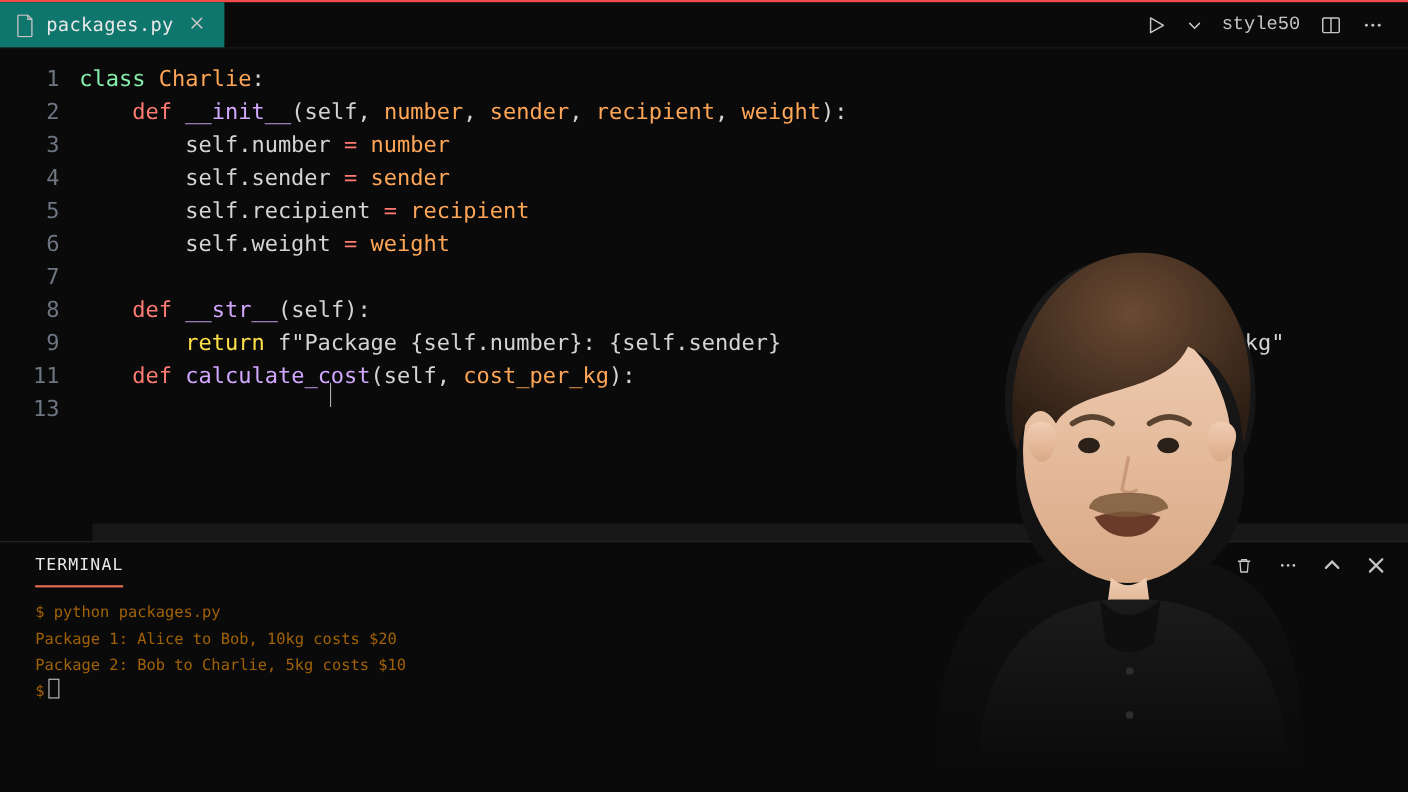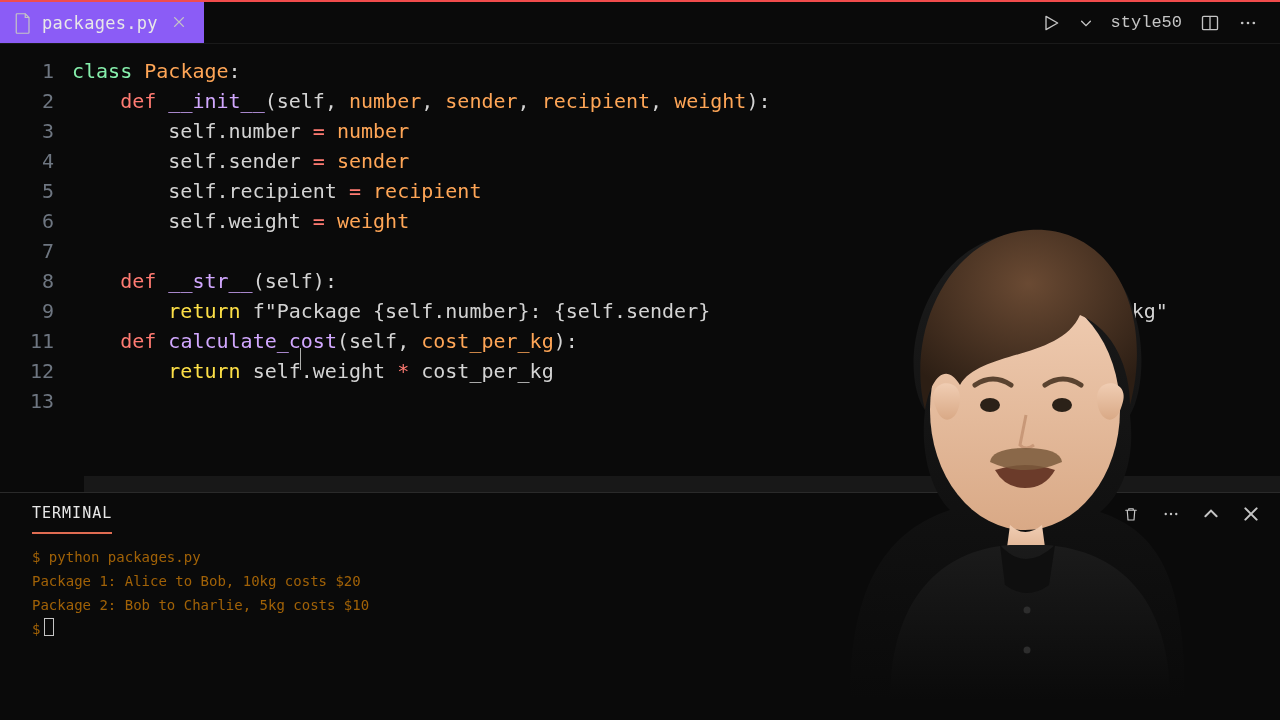--- a/index.html
+++ b/index.html
@@ -21,21 +21,21 @@
     border-top: 2px solid #f14c4c;
     border-bottom: 1px solid #1a1a1a;
   }
   .tab-area { display: flex; align-items: center; height: 100%; }
   .tab {
     display: flex;
     align-items: center;
     gap: 10px;
     padding: 0 14px;
     height: 100%;
-    background: #8b5cf6;
+    background: #0f766e;
     color: #e8e8e8;
     font-size: 17px;
     letter-spacing: 0.3px;
   }
   .tab .file-icon { width: 18px; height: 20px; }
   .tab .close { color: #c0c0c0; font-size: 18px; padding: 2px 4px; cursor: pointer; border-radius: 4px; }
   .top-right {
     display: flex;
     align-items: center;
     gap: 18px;
@@ -200,21 +200,21 @@
         </svg>
     </span>
   </div>
 </div>
 
 <div class="editor">
   <div class="current-line-bg"></div>
 
   <div class="code-line">
       <div class="gutter">1</div>
-    <div class="code-content"><span class="k-class">class</span> <span class="cls-name">Package</span><span class="punct">:</span></div>
+    <div class="code-content"><span class="k-class">class</span> <span class="cls-name">Charlie</span><span class="punct">:</span></div>
     </div>
 
   <div class="code-line">
       <div class="gutter">2</div>
     <div class="code-content">    <span class="k-def">def</span> <span class="fn-name">__init__</span><span class="punct">(</span><span class="self">self</span><span class="punct">, </span><span class="param">number</span><span class="punct">, </span><span class="param">sender</span><span class="punct">, </span><span class="param">recipient</span><span class="punct">, </span><span class="param">weight</span><span class="punct">):</span></div>
     </div>
 
   <div class="code-line">
       <div class="gutter">3</div>
     <div class="code-content">        <span class="self">self.number</span> <span class="op">=</span> <span class="param">number</span></div>
@@ -249,24 +249,20 @@
       <div class="gutter">9</div>
     <div class="code-content">        <span class="k-return">return</span> <span class="string">f"Package </span><span class="string">{self.number}</span><span class="string">: </span><span class="string">{self.sender}</span><span class="string"> </span>                     <span class="string">{self.weight}</span><span class="string">kg"</span></div>
     </div>
 
 
   <div class="code-line">
       <div class="gutter">11</div>
     <div class="code-content">    <span class="k-def">def</span> <span class="fn-name">calculate_cost</span><span class="punct">(</span><span class="self">self</span><span class="punct">, </span><span class="param">cost_per_kg</span><span class="punct">):</span></div>
     </div>
 
-  <div class="code-line">
-      <div class="gutter">12</div>
-    <div class="code-content">        <span class="k-return">return</span> <span class="self">self.weight</span> <span class="op">*</span> <span class="self">cost_per_kg</span></div>
-    </div>
 
   <div class="code-line">
       <div class="gutter">13</div>
     <div class="code-content"> </div>
     </div>
 
 
   <div class="cursor-caret"></div>
 </div>
 

